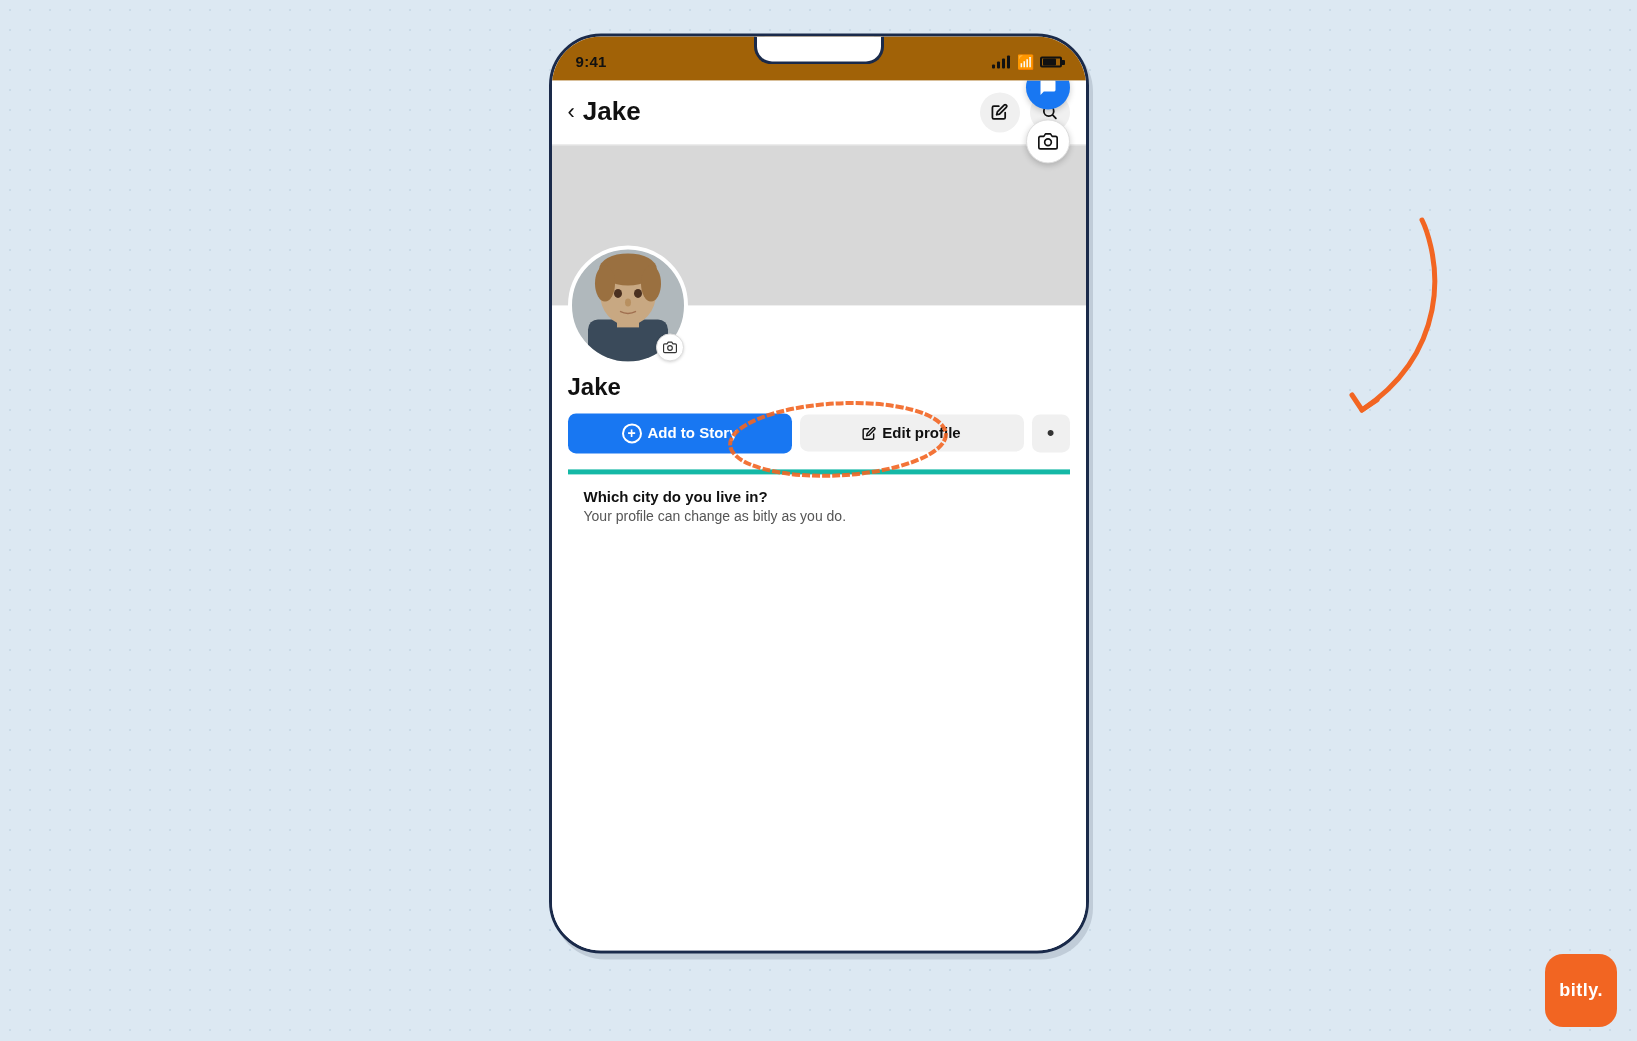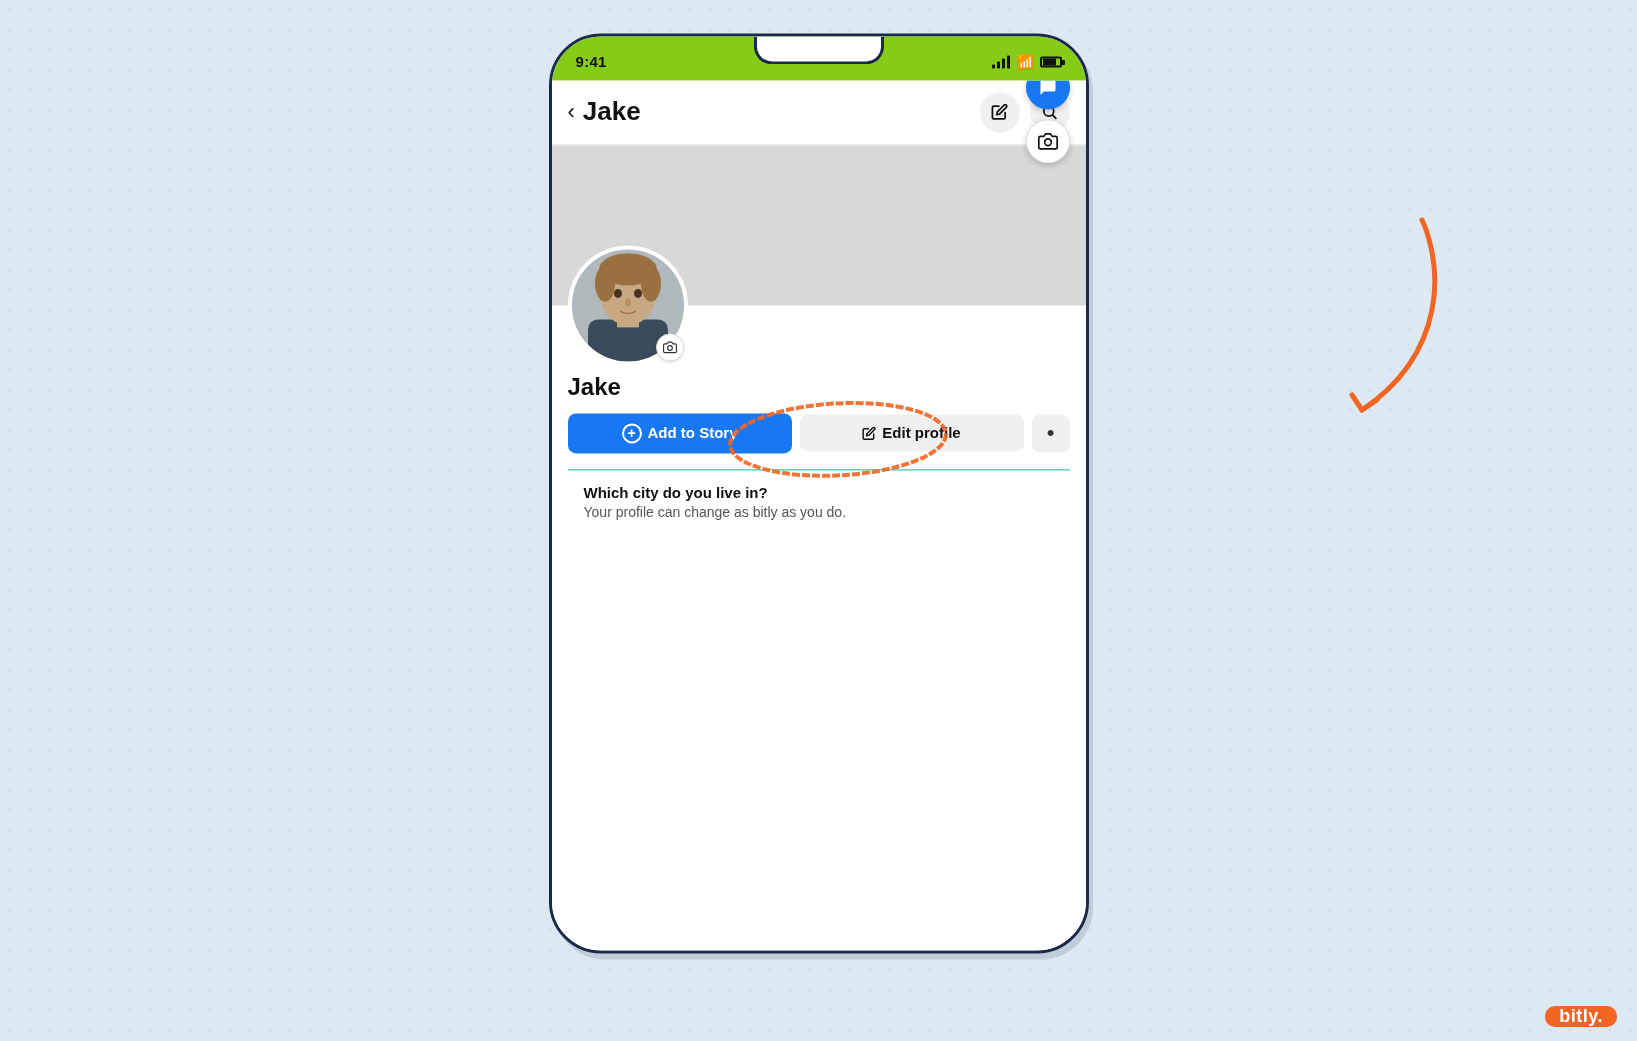--- a/index.html
+++ b/index.html
@@ -65,21 +65,21 @@
       position: absolute;
       top: 0;
       left: 0;
       right: 0;
       height: 44px;
       display: flex;
       align-items: center;
       justify-content: space-between;
       padding: 8px 24px 0;
       z-index: 15;
-      background: #84cc16;
+      background: #a16207;
     }
 
     .status-time {
       font-size: 15px;
       font-weight: 600;
       color: #111;
       letter-spacing: 0.3px;
     }
 
     .status-icons {
@@ -345,21 +345,21 @@
       display: flex;
       align-items: center;
       justify-content: center;
       font-size: 20px;
       color: #333;
     }
 
     
     .city-section {
       padding: 14px 16px;
-      border-top: 1px solid #14b8a6;
+      border-top: 5px solid #14b8a6;
     }
 
     .city-question {
       font-size: 15px;
       font-weight: 700;
       color: #111;
       margin-bottom: 3px;
     }
 
     .city-description {
@@ -369,22 +369,22 @@
 
     
     .bitly-badge {
       position: absolute;
       bottom: 14px;
       right: 20px;
       background: #f26522;
       color: #ffffff;
       font-size: 18px;
       font-weight: 800;
-      padding: 0 14px;
-      border-radius: 10px;
+      padding: 26px 14px;
+      border-radius: 18px;
       letter-spacing: 0.5px;
     }
 
     
     .orange-arrow-svg {
       position: absolute;
       right: 40px;
       top: 46%;
       transform: translateY(-50%);
       pointer-events: none;

